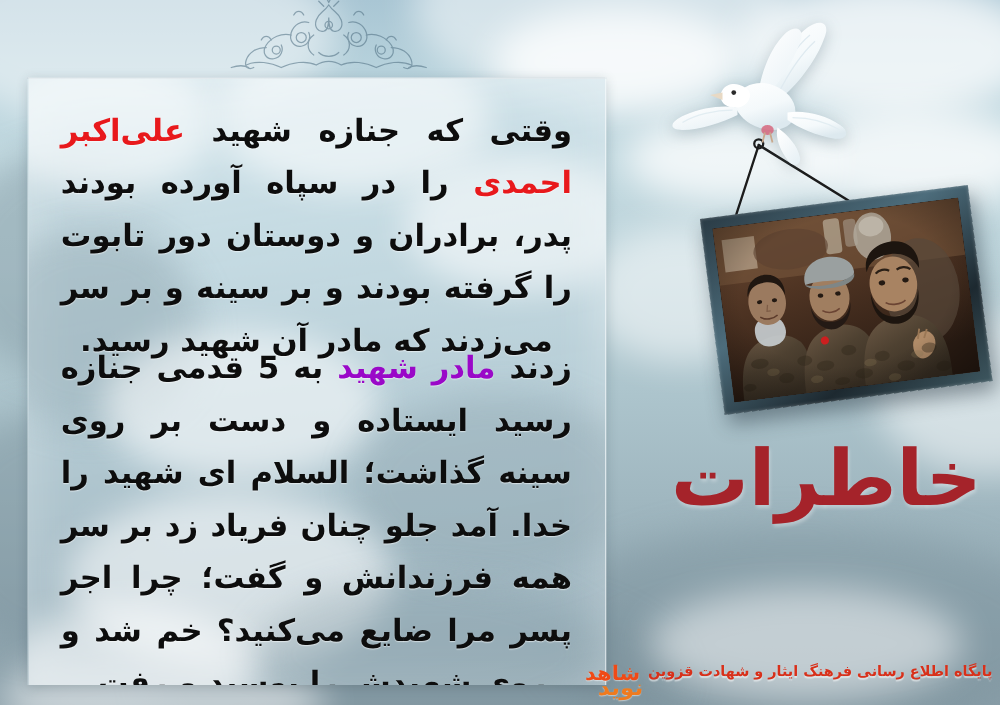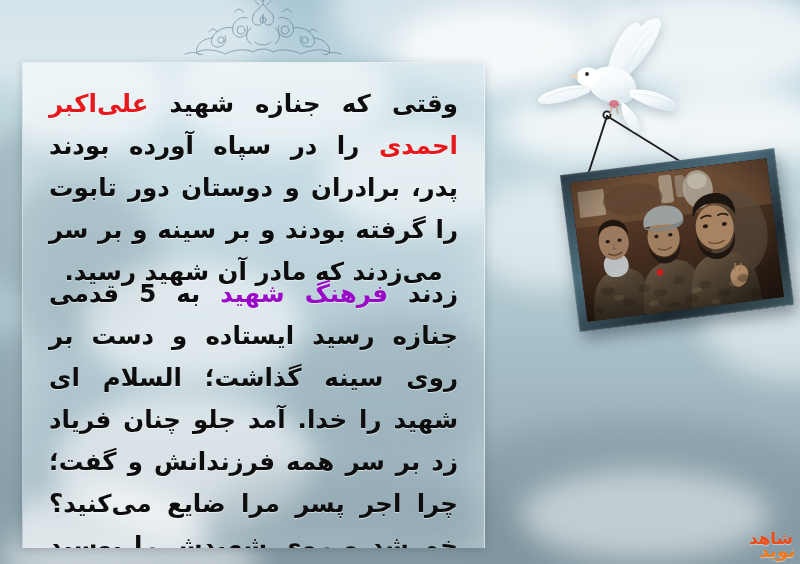--- a/index.html
+++ b/index.html
@@ -255,21 +255,21 @@
     <div class="pcloud dk" style="left:260px; top:250px; width:230px; height:150px;"></div>
     <div class="pcloud" style="left:30px;  top:330px; width:260px; height:140px;"></div>
     <div class="pcloud dk" style="left:180px; top:400px; width:280px; height:120px;"></div>
     <div class="pcloud" style="left:-20px; top:420px; width:200px; height:110px;"></div>
 
     <p class="ptext" id="para1">
       <span>وقتی که جنازه شهید </span><span class="hl-red">علی‌اکبر احمدی</span><span> را در سپاه آورده بودند پدر، برادران و دوستان دور تابوت را گرفته بودند و بر سینه و بر سر می‌زدند که مادر آن شهید رسید.</span>
     </p>
 
     <p class="ptext" id="para2">
-      <span>زدند </span><span class="hl-purple">فرهنگ شهید</span><span> به 5 قدمی جنازه رسید ایستاده و دست بر روی سینه گذاشت؛ السلام ای شهید را خدا. آمد جلو چنان فریاد زد بر سر همه فرزندانش و گفت؛ چرا اجر پسر مرا ضایع می‌کنید؟ خم شد و روی شهیدش را بوسید و رفت.</span>
+      <span>زدند </span><span class="hl-purple">مادر شهید</span><span> به 5 قدمی جنازه رسید ایستاده و دست بر روی سینه گذاشت؛ السلام ای شهید را خدا. آمد جلو چنان فریاد زد بر سر همه فرزندانش و گفت؛ چرا اجر پسر مرا ضایع می‌کنید؟ خم شد و روی شهیدش را بوسید و رفت.</span>
     </p>
   </div>
 
   <svg id="strings" viewBox="0 0 240 130" xmlns="http://www.w3.org/2000/svg">
     <g stroke="#1c1c1c" stroke-width="1.9" fill="none" stroke-linecap="round">
       <path d="M47 16 L14 118"></path>
       <path d="M47 16 L160 86"></path>
     </g>
     <circle cx="47" cy="15" r="3.6" fill="none" stroke="#1c1c1c" stroke-width="1.8"></circle>
   </svg>
@@ -395,21 +395,23 @@
               <ellipse cx="150" cy="120" rx="5" ry="3"></ellipse>
             <ellipse cx="130" cy="136" rx="5" ry="3"></ellipse>
           </g>
 
           <rect x="0" y="0" width="198" height="140" fill="url(#vig)"></rect>
         </svg>
       </div>
     </div>
   </div>
 
+  <div id="title">خاطرات</div>
 
   <div id="banner">
     <div id="banner-logo">
       <span class="lg-top">شاهد</span>
       <span class="lg-bot">نوید</span>
     </div>
+    <div id="banner-tag">پایگاه اطلاع رسانی فرهنگ ایثار و شهادت قزوین</div>
   </div>
 
 </div>
 
 </body></html>

